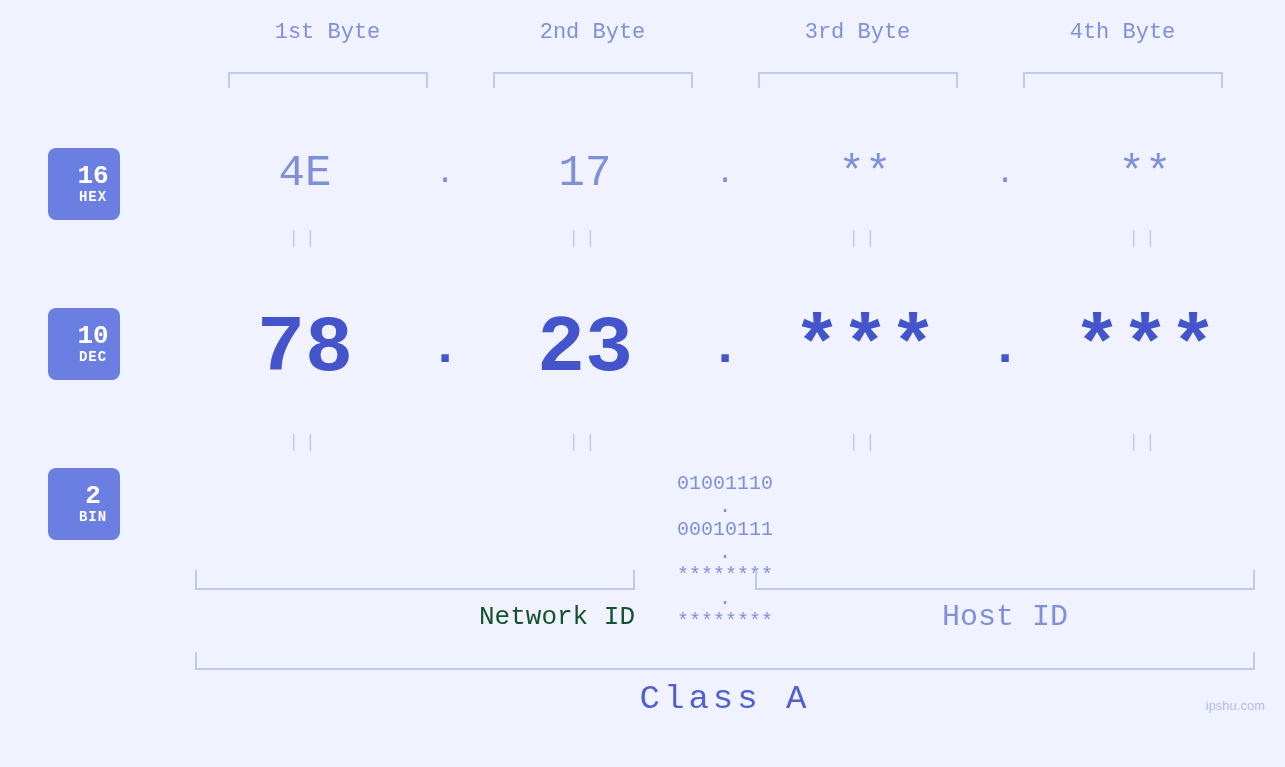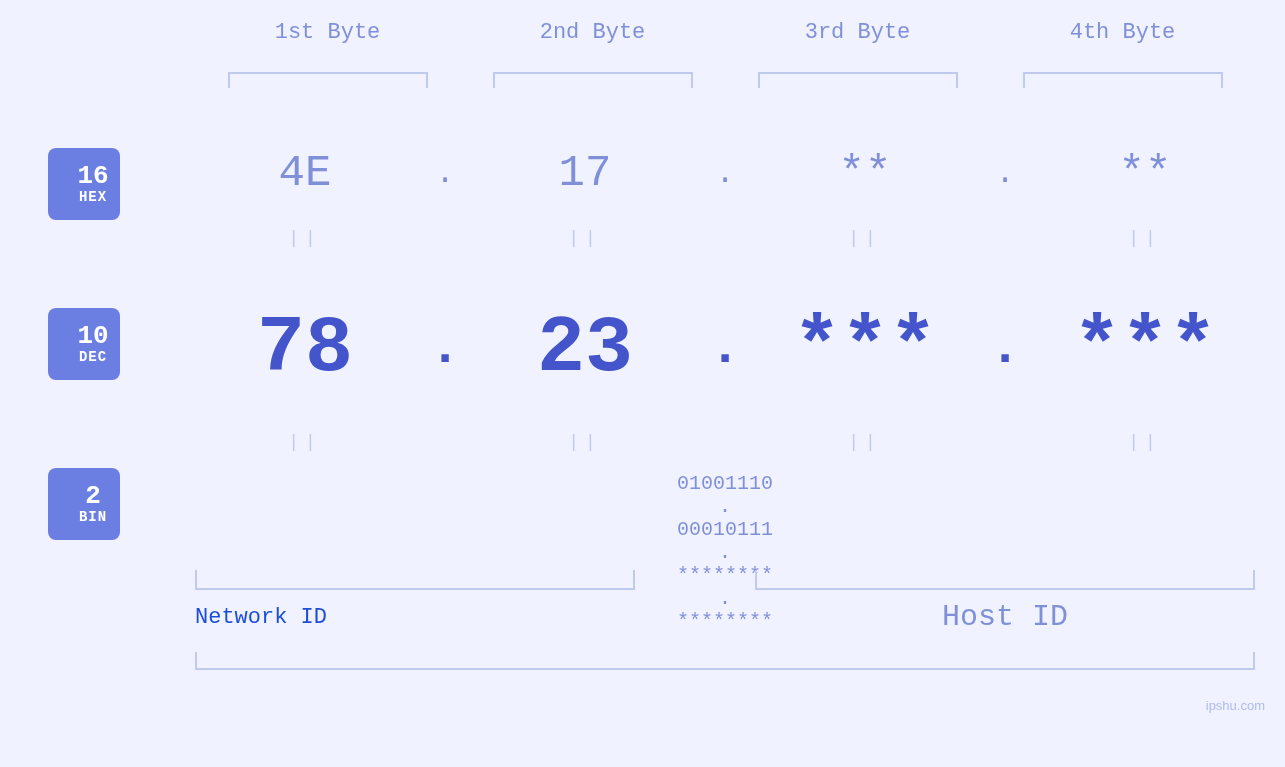--- a/index.html
+++ b/index.html
@@ -182,23 +182,23 @@
     .bot-labels {
       position: absolute;
       top: 600px;
       left: 195px;
       width: 1060px;
       display: flex;
       align-items: center;
     }
     .nid-lbl {
       width: 440px;
-      text-align: left;
-      color: #1d4ed8;
-      font-size: 22px;
+      text-align: right;
+      color: #14532d;
+      font-size: 26px;
     }
     .mid-gap2 {
       width: 120px;
     }
     .hid-lbl {
       width: 500px;
       text-align: center;
       color: #8090d8;
       font-size: 30px;
     }
@@ -325,17 +325,18 @@
   </div>
 
   <div class="bot-labels">
     <div class="nid-lbl">Network ID</div>
     <div class="mid-gap2"></div>
     <div class="hid-lbl">Host ID</div>
   </div>
 
   <div class="class-brk-row">
     <div class="class-brk"></div>
+    <div class="class-lbl">Class A</div>
   </div>
 
   <div class="wm">ipshu.com</div>
 
 </div>
 
 </body></html>

